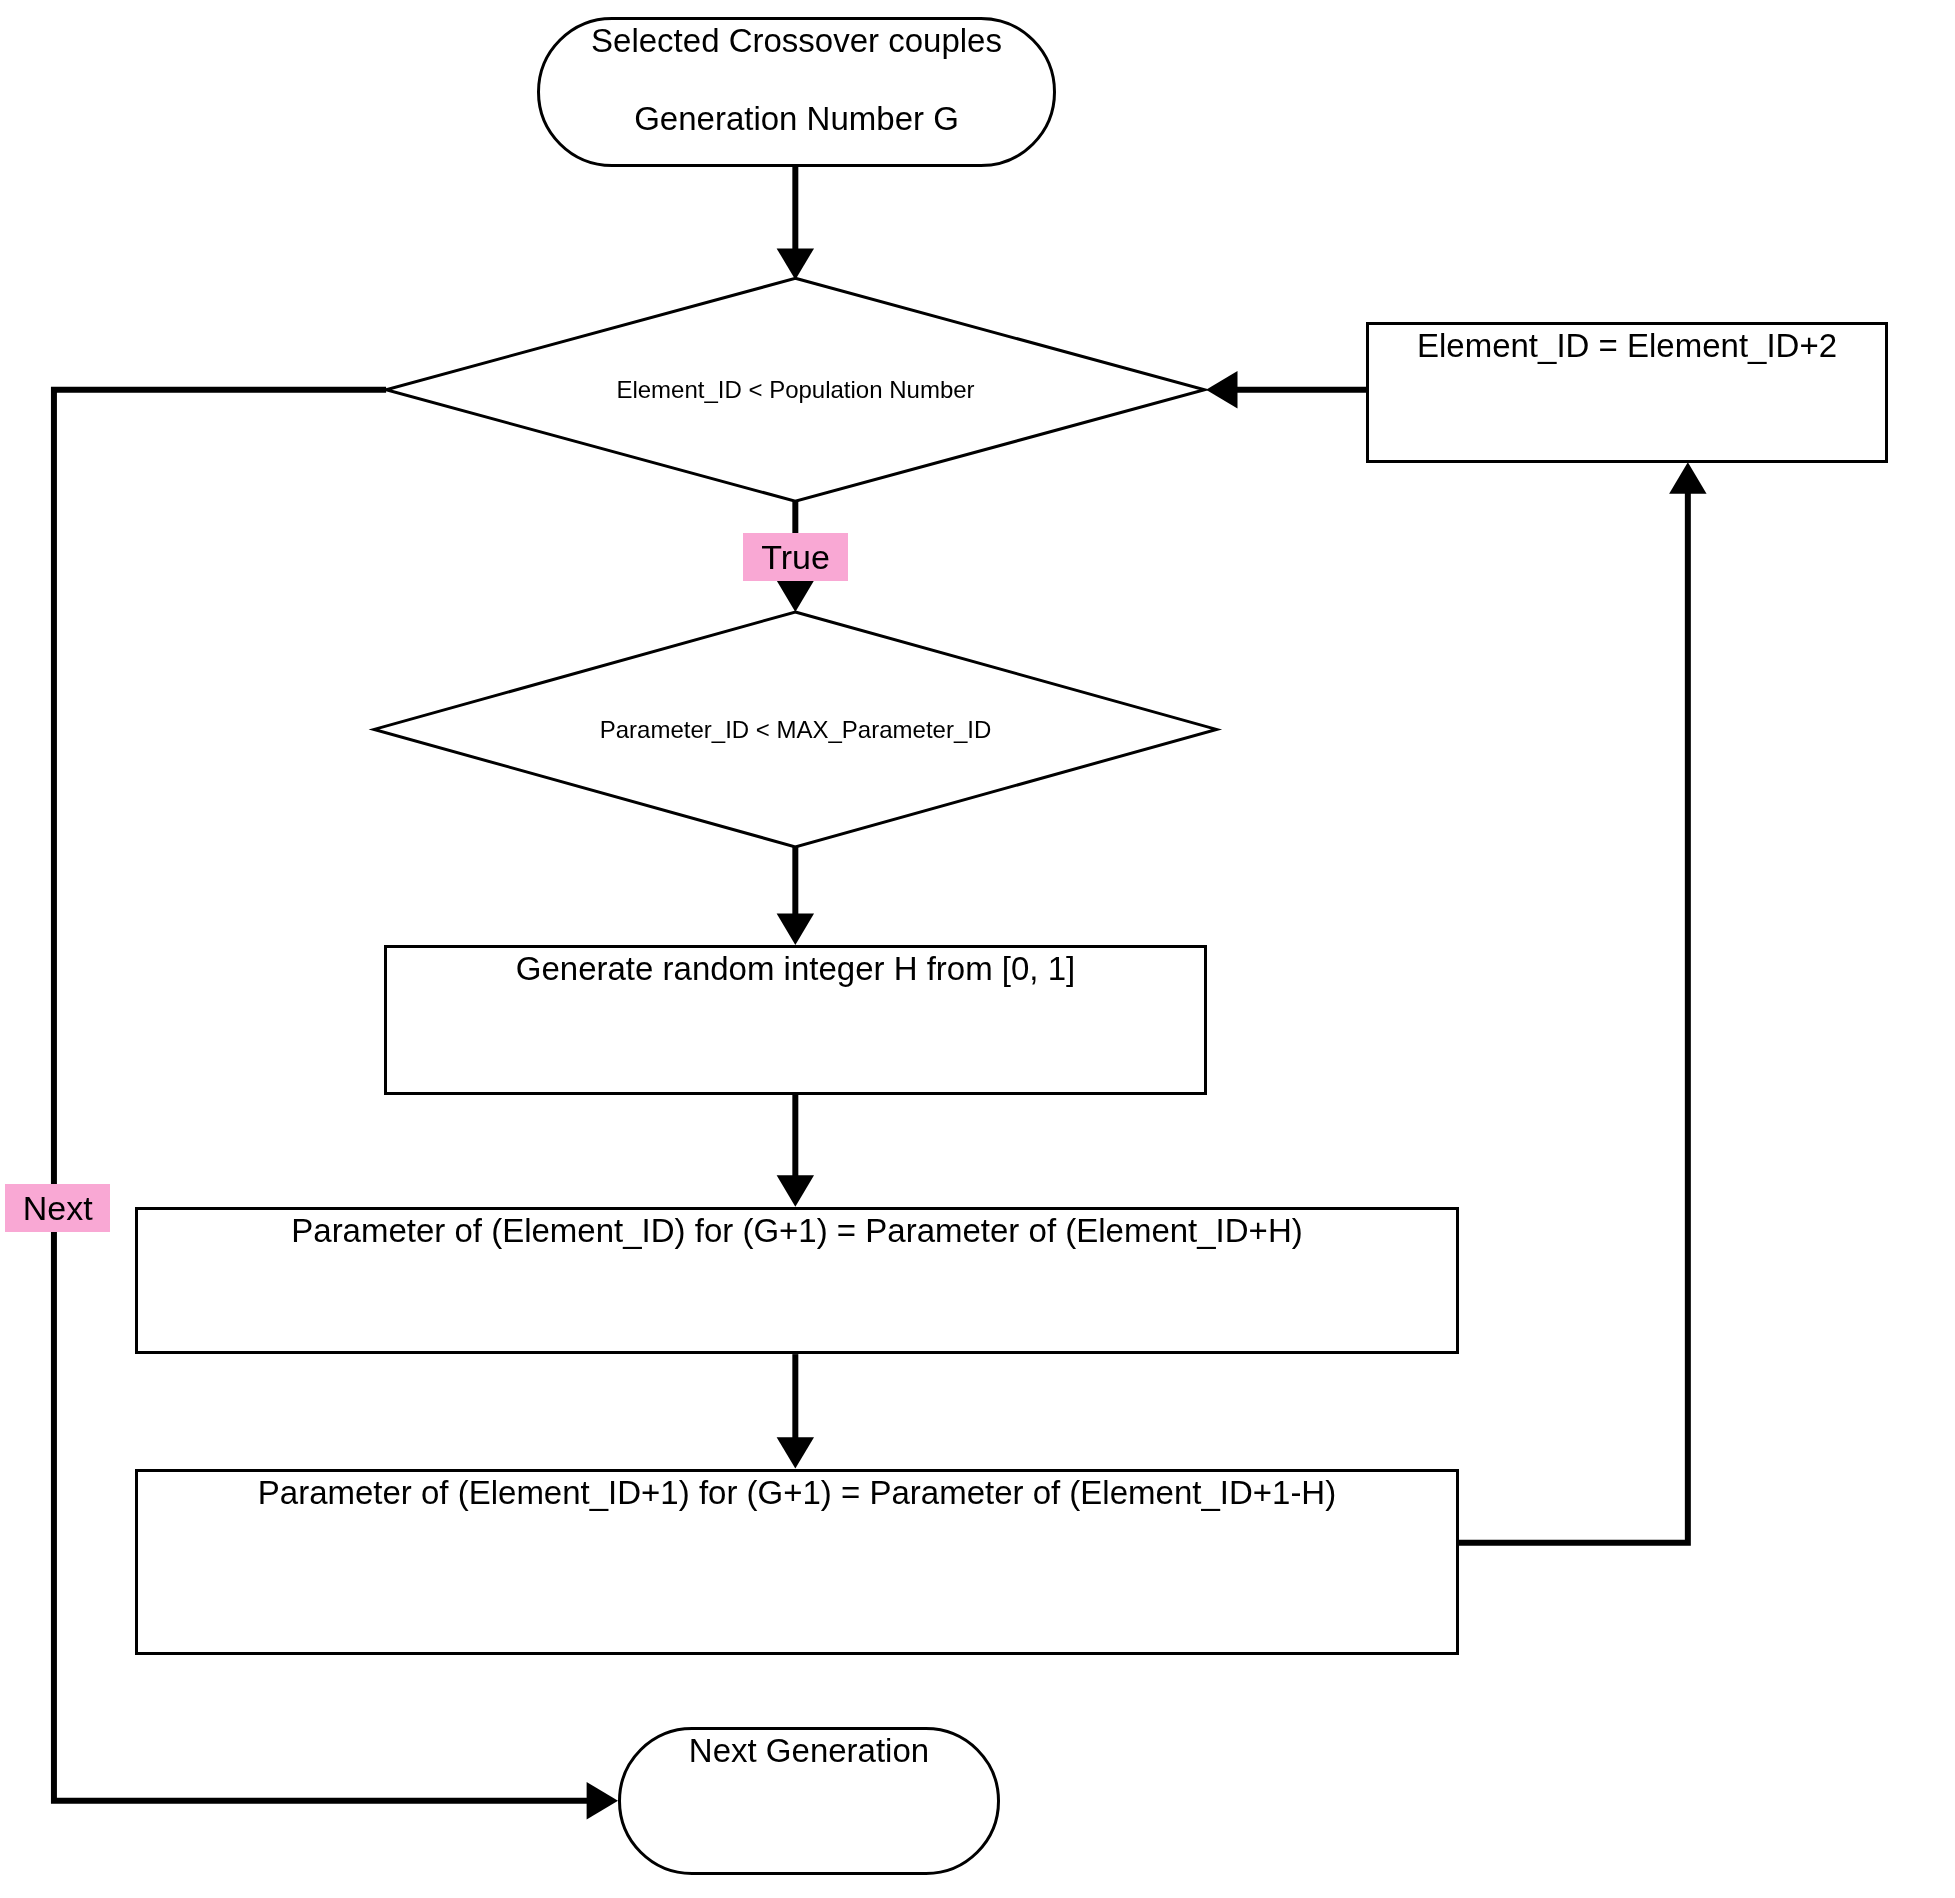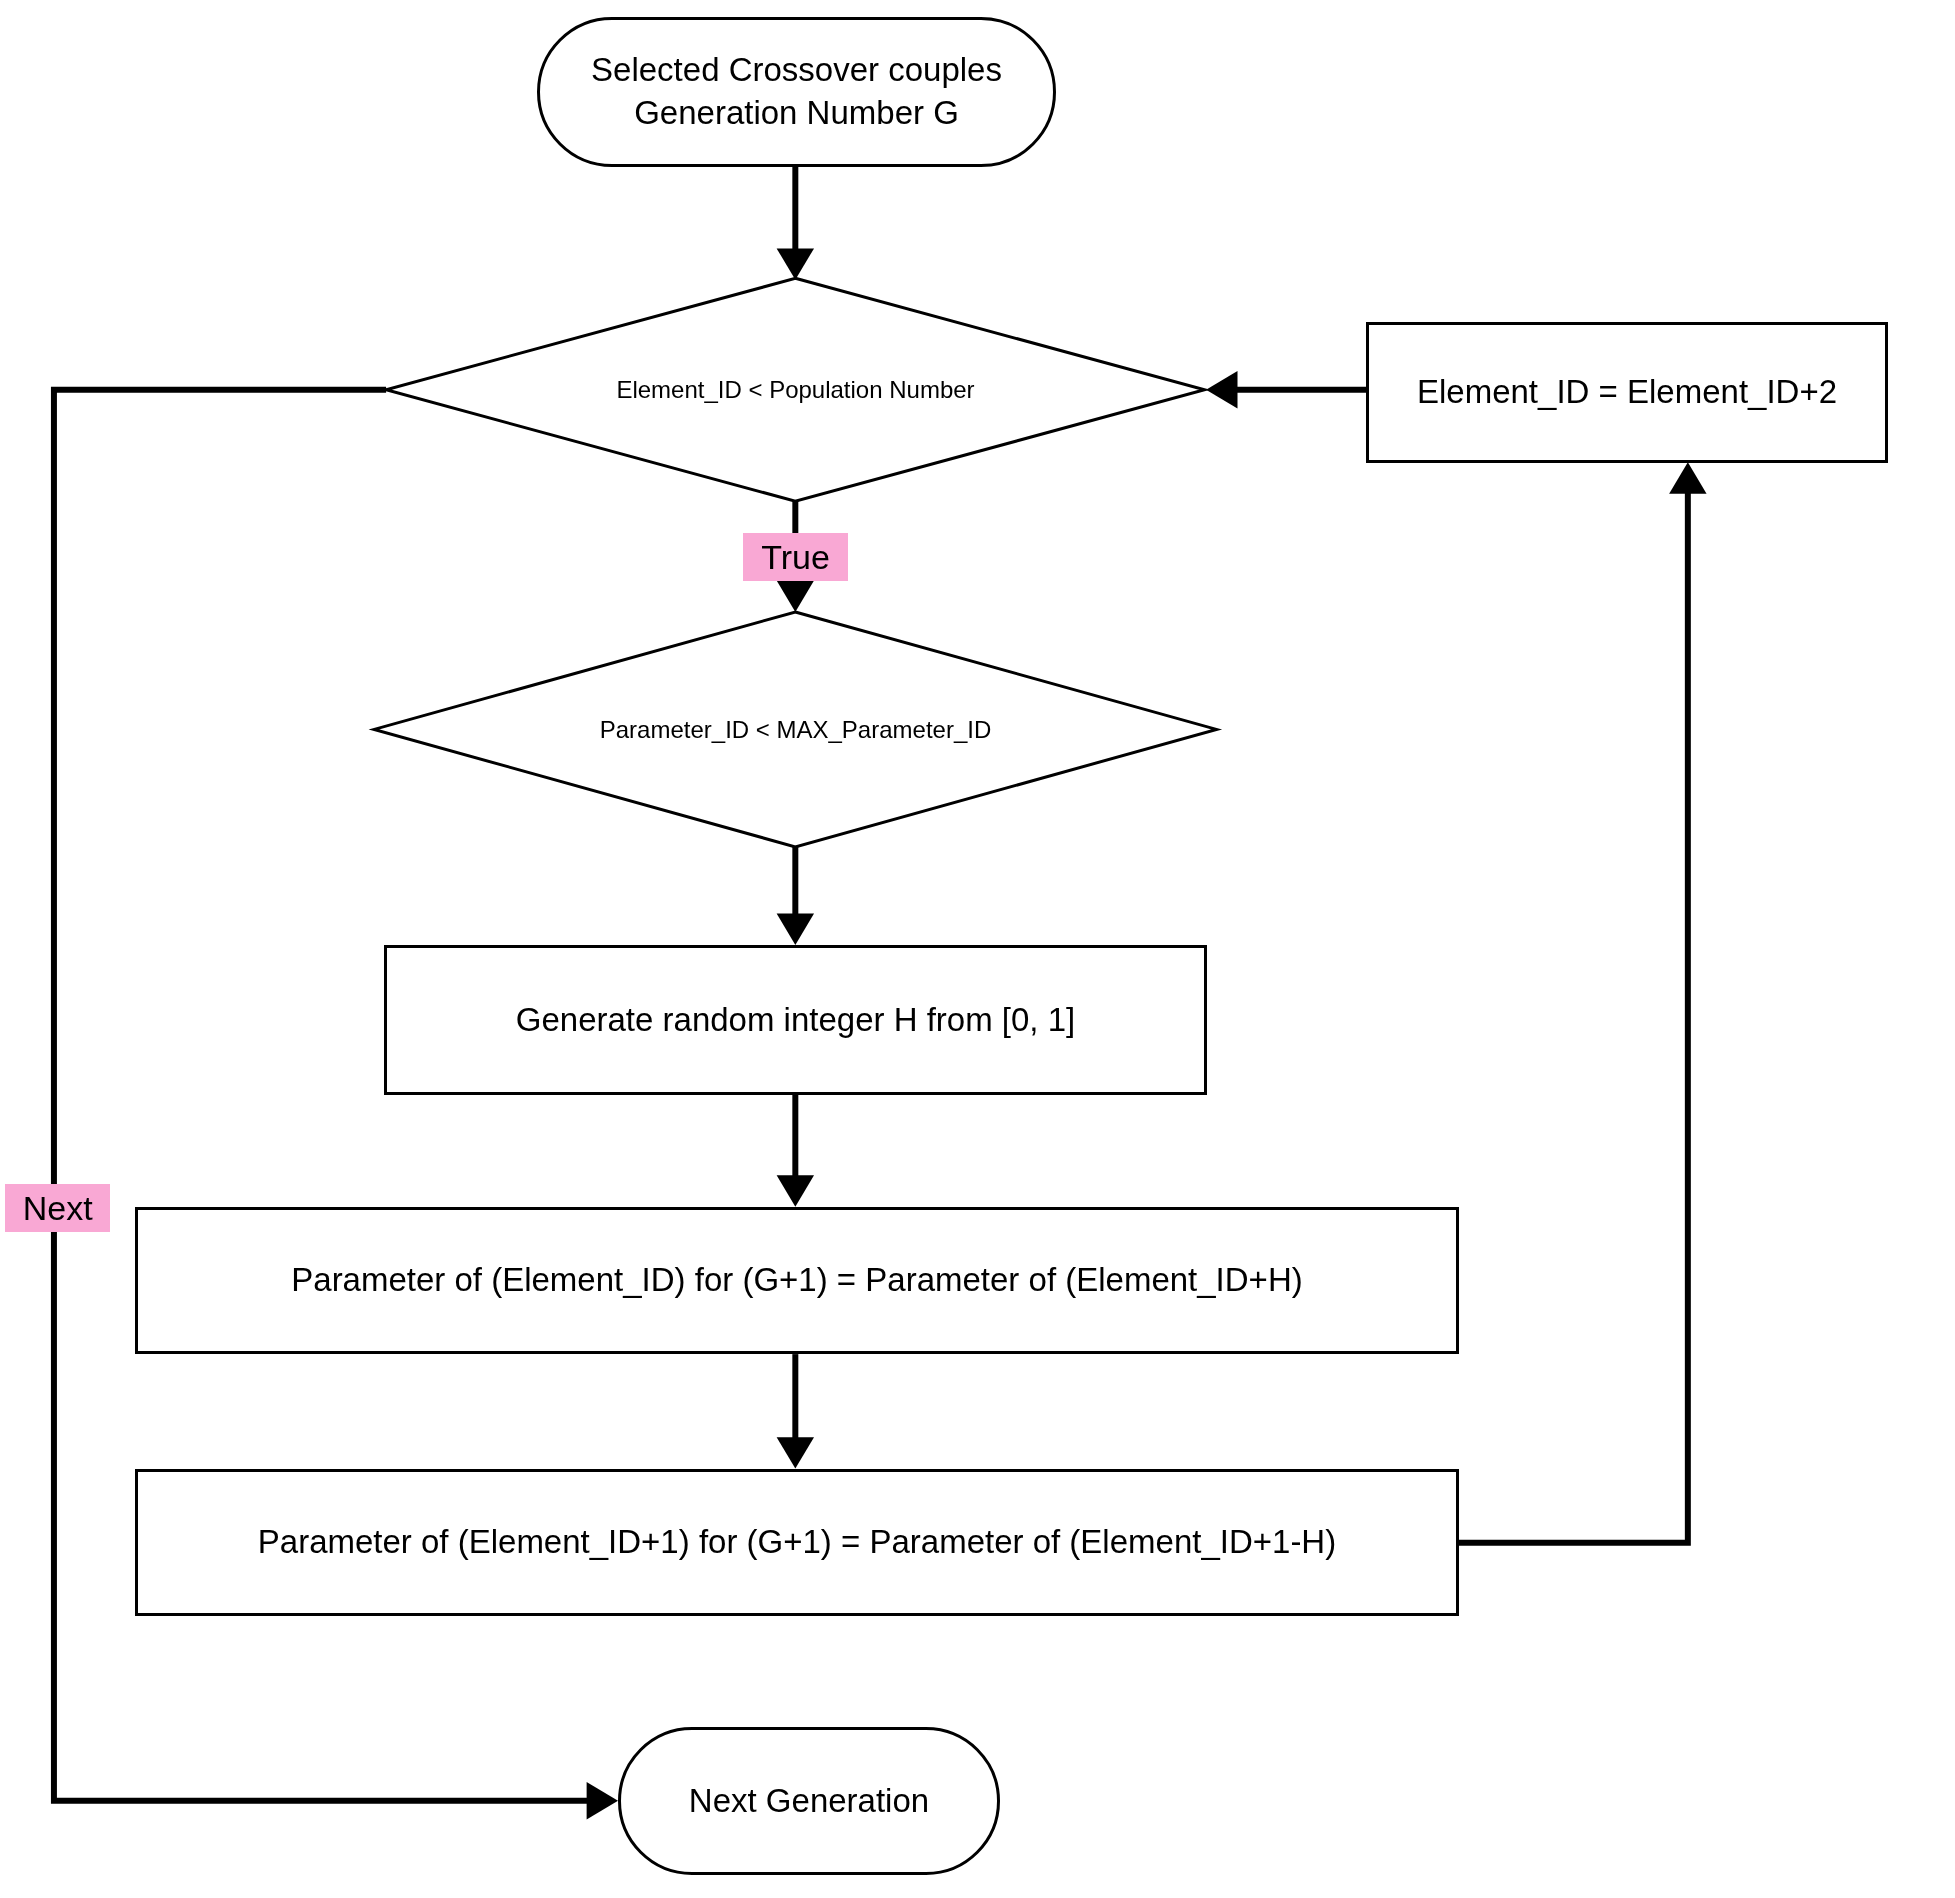--- a/index.html
+++ b/index.html
@@ -14,28 +14,29 @@
   #edge-layer {
     position: absolute;
     left: 0; top: 0;
     width: 1955px; height: 1898px;
   }
   .node {
     position: absolute;
     display: flex;
     flex-direction: column;
     align-items: center;
-    justify-content: center;
+    justify-content: flex-start;
     text-align: center;
     box-sizing: border-box;
     border: 3.7px solid #000000;
     background: #ffffff;
     font-size: 33px;
     line-height: 1.28;
     padding: 0 15px;
+    gap: 36px;
   }
   .terminal { border-radius: 82px; }
   .diamond-text {
     position: absolute;
     display: flex;
     align-items: center;
     justify-content: center;
     text-align: center;
     font-size: 24px;
     pointer-events: none;
@@ -96,21 +97,21 @@
   <div class="diamond-text" style="left:386px; top:278px; width:819px; height:223px;">Element_ID &lt; Population Number</div>
 
   <div class="edge-label" style="left:743px; top:533px; width:105px; height:48px;">True</div>
 
   <div class="diamond-text" style="left:374px; top:612px; width:843px; height:235px;">Parameter_ID &lt; MAX_Parameter_ID</div>
 
   <div class="node" style="left:384px; top:945px; width:823px; height:150px;">Generate random integer H from [0, 1]</div>
 
   <div class="node" style="left:135px; top:1207px; width:1324px; height:147px;">Parameter of (Element_ID) for (G+1) = Parameter of (Element_ID+H)</div>
 
-  <div class="node" style="left:135px; top:1469px; width:1324px; height:147px;">Parameter of (Element_ID+1) for (G+1) = Parameter of (Element_ID+1-H)</div>
+  <div class="node" style="left:135px; top:1469px; width:1324px; height:186px;">Parameter of (Element_ID+1) for (G+1) = Parameter of (Element_ID+1-H)</div>
 
   <div class="node" style="left:1366px; top:322px; width:522px; height:141px;">Element_ID = Element_ID+2</div>
 
   <div class="edge-label" style="left:5.2px; top:1184px; width:105px; height:48px;">Next</div>
 
   <div class="node terminal" style="left:618px; top:1727px; width:382px; height:148px; border-radius:74px;">Next Generation</div>
 
 </div>
 
 

